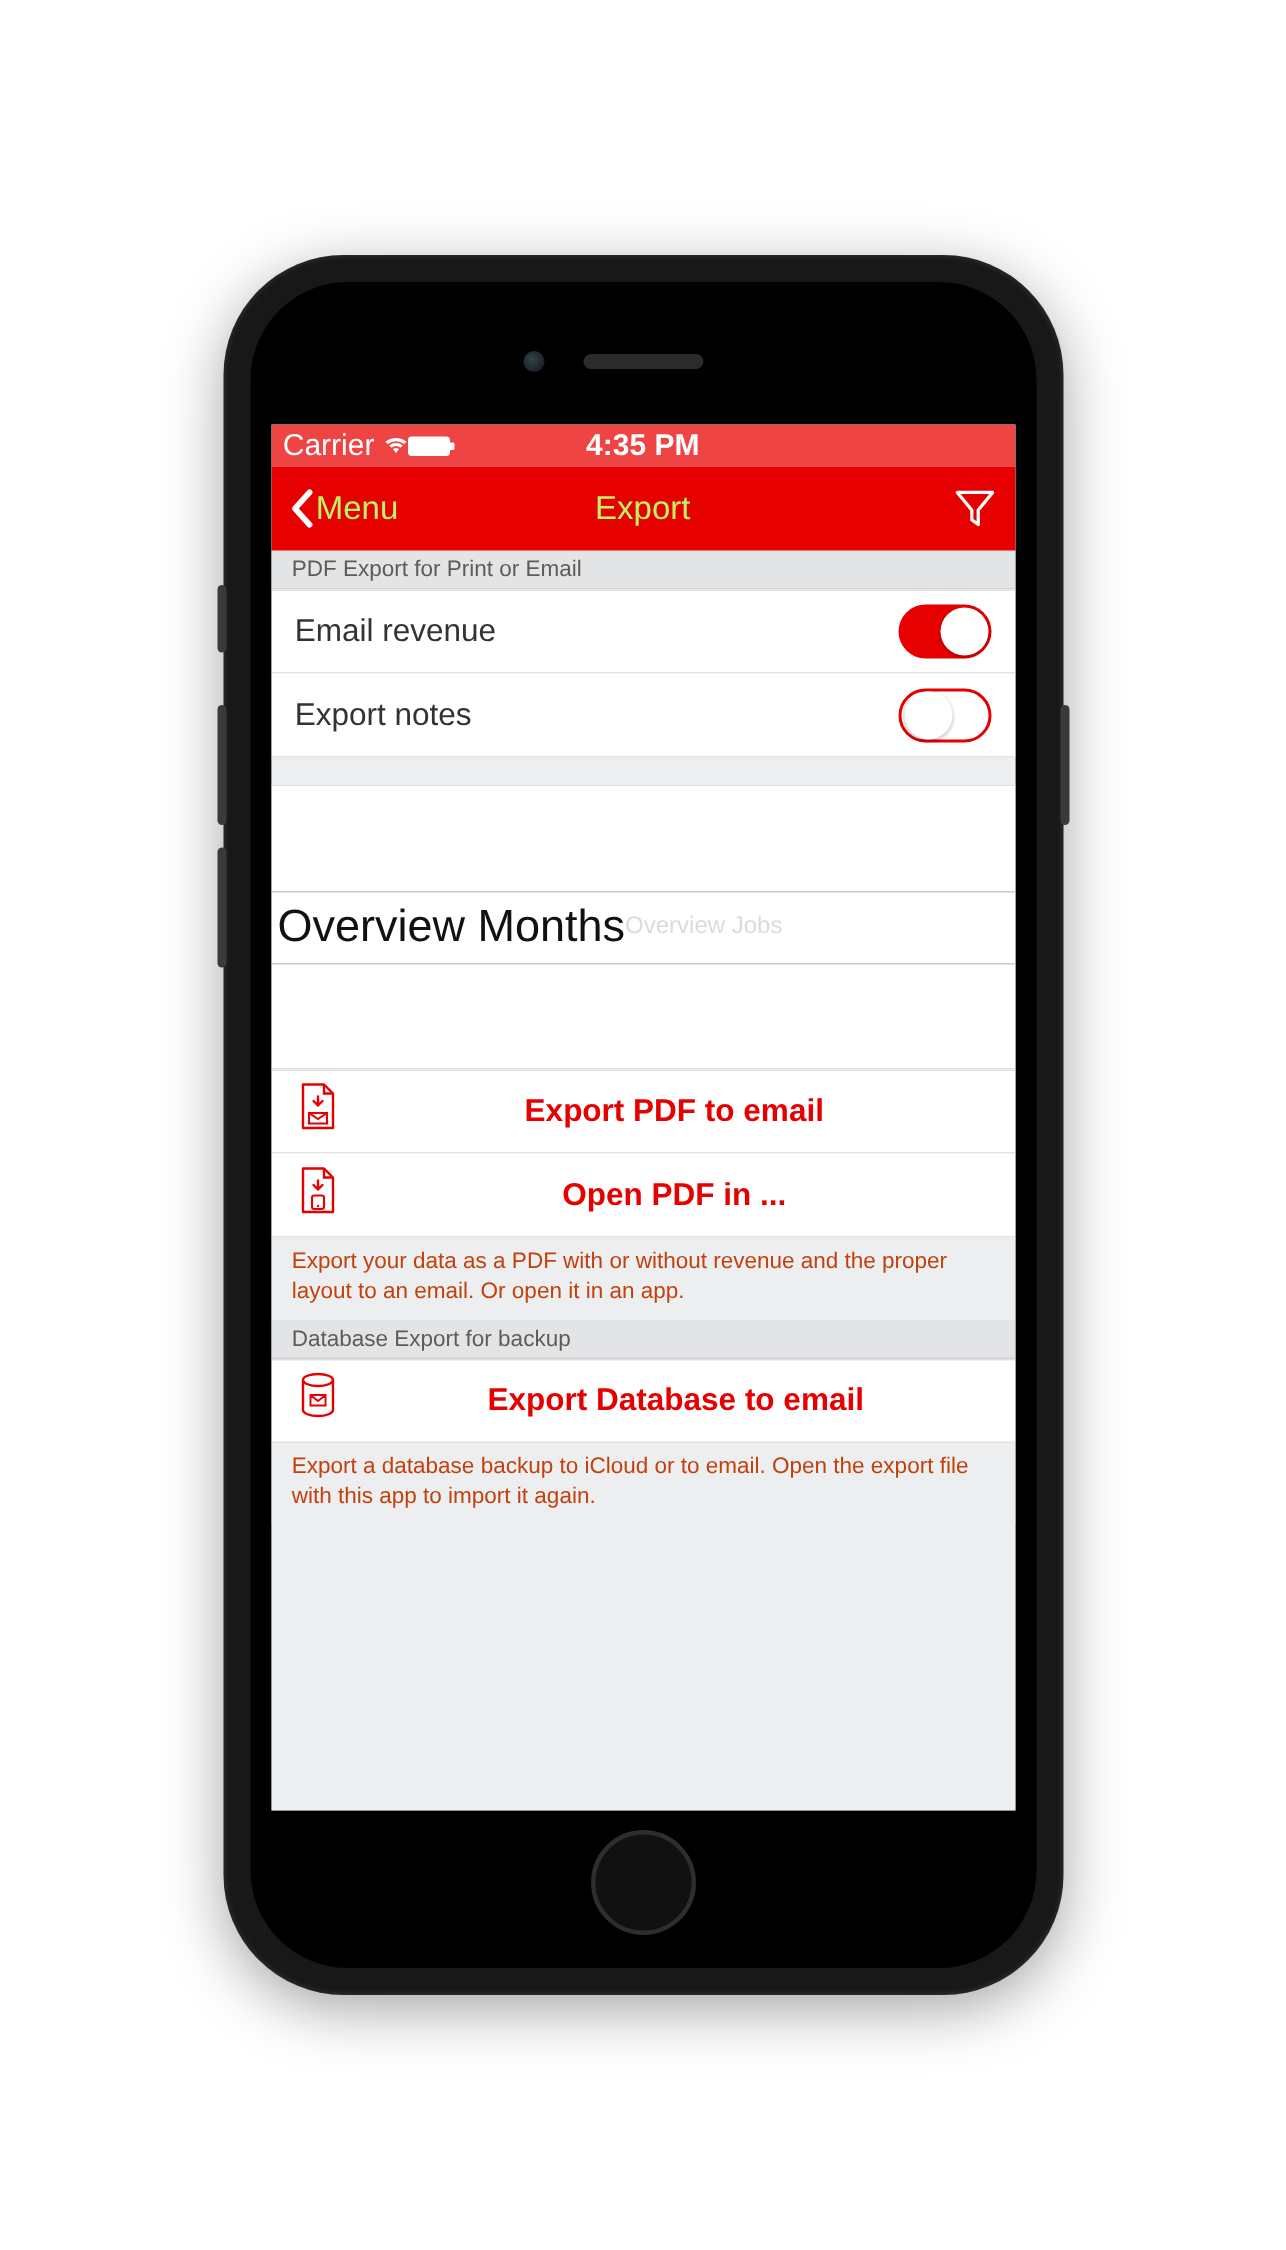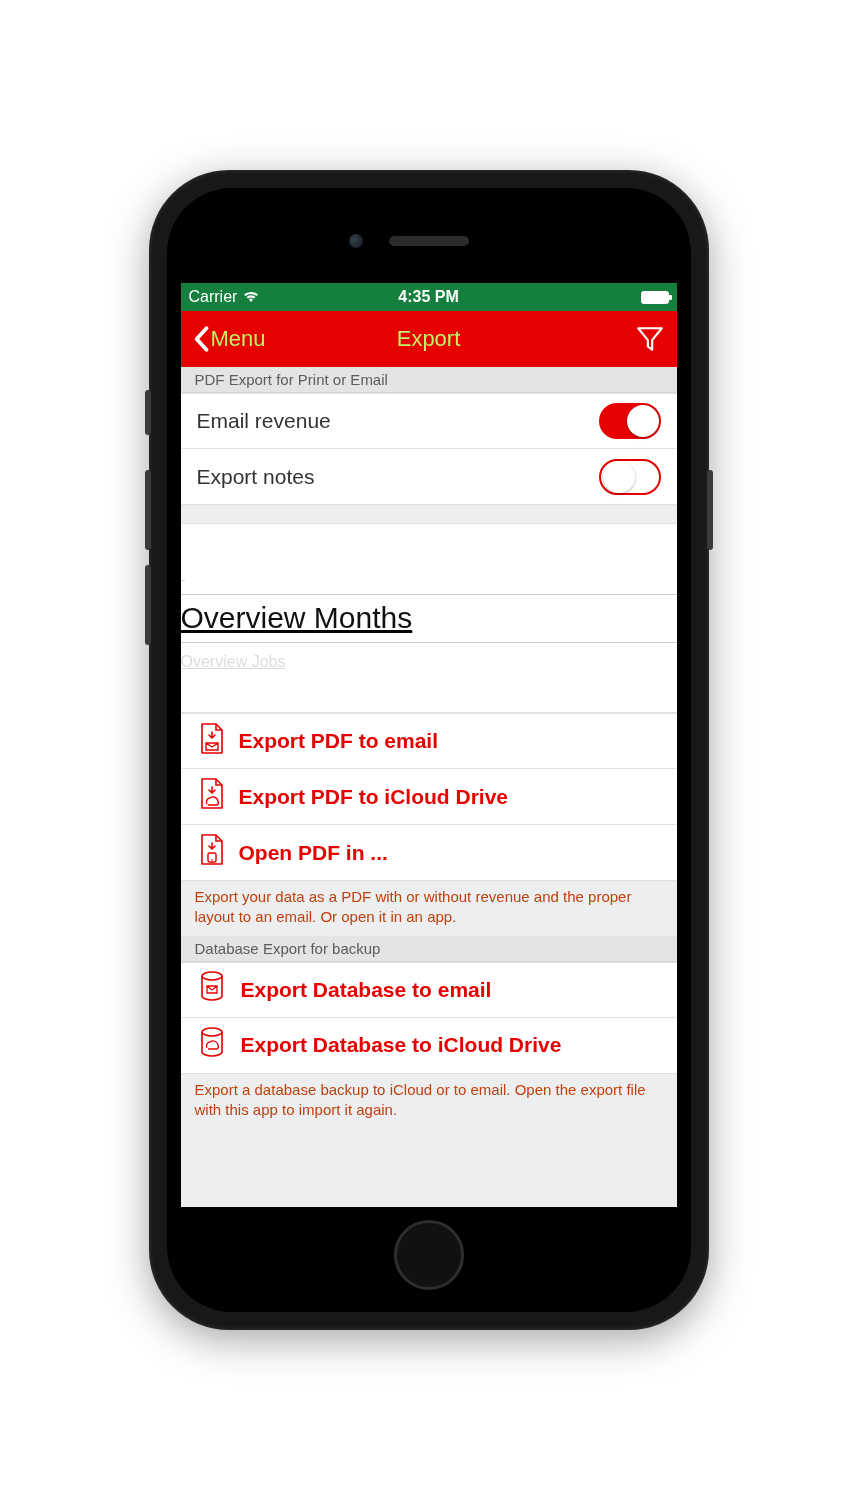--- a/index.html
+++ b/index.html
@@ -67,27 +67,27 @@
   background: #eceef0;
   overflow: hidden;
   display: flex;
   flex-direction: column;
   position: relative;
 }
 
 
 .status-bar {
   height: 28px;
-  background: #15803d;
+  background: #ef4444;
   color: #fff;
   display: flex;
   align-items: center;
-  justify-content: space-between;
+  justify-content: flex-start;
   padding: 0 8px;
-  font-size: 16px;
+  font-size: 20px;
   font-weight: 400;
 }
 .status-left { display: flex; align-items: center; gap: 6px; }
 .status-center { position: absolute; left: 50%; transform: translateX(-50%); font-weight: 600; }
 .status-right { display: flex; align-items: center; gap: 4px; }
 
 
 .nav-bar {
   height: 56px;
   background: #e60000;
@@ -139,21 +139,21 @@
   min-height: 56px;
   display: flex;
   align-items: center;
   padding: 0 16px;
   border-bottom: 1px solid #e0e1e3;
   font-size: 21px;
 }
 .row:last-child { border-bottom: none; }
 .group-top { border-top: 1px solid #e0e1e3; }
 .row-label { flex: 1; color: #333; }
-.action-row { cursor: pointer; }
+.action-row { cursor: pointer; text-align: center; }
 .action-row .row-label { color: #e60000; font-weight: 600; font-size: 21px; }
 .action-row .row-icon { margin-right: 14px; color: #e60000; }
 
 
 .toggle {
   width: 62px; height: 36px;
   border-radius: 18px;
   position: relative;
   cursor: pointer;
 }
@@ -180,23 +180,22 @@
   border-top: 1px solid #e0e1e3;
   border-bottom: 1px solid #e0e1e3;
   margin-top: 18px;
 }
 .picker-col {
   position: absolute;
   left: 0; right: 0;
   top: 50%;
   transform: translateY(-50%);
   display: flex;
-  flex-direction: column;
-  align-items: flex-start;
-  text-decoration: underline;
+  flex-direction: row;
+  align-items: flex-end;
 }
 .picker-item {
   height: 44px;
   display: flex;
   align-items: center;
   font-size: 26px;
   color: #111;
   opacity: 0.25;
 }
 .picker-item.selected {
@@ -306,31 +305,20 @@
         <div class="row action-row group-top">
           <span class="row-icon">
             <svg width="28" height="34" viewBox="0 0 28 34">
                 <path d="M5 2 H19 L25 8 V31 H5 Z" fill="none" stroke="#e60000" stroke-width="1.6" stroke-linejoin="round"></path>
                 <path d="M19 2 V8 H25" fill="none" stroke="#e60000" stroke-width="1.6"></path>
                 <path d="M15 10 V16 M15 16 L12 13 M15 16 L18 13" stroke="#e60000" stroke-width="1.6" fill="none" stroke-linecap="round"></path>
                 <path d="M9 21 H21 V28 H9 Z M9 21 L15 25 L21 21" fill="none" stroke="#e60000" stroke-width="1.4"></path>
               </svg>
           </span>
           <span class="row-label">Export PDF to email</span>
-        </div>
-        <div class="row action-row">
-          <span class="row-icon">
-            <svg width="28" height="34" viewBox="0 0 28 34">
-                <path d="M5 2 H19 L25 8 V31 H5 Z" fill="none" stroke="#e60000" stroke-width="1.6" stroke-linejoin="round"></path>
-                <path d="M19 2 V8 H25" fill="none" stroke="#e60000" stroke-width="1.6"></path>
-                <path d="M15 10 V16 M15 16 L12 13 M15 16 L18 13" stroke="#e60000" stroke-width="1.6" fill="none" stroke-linecap="round"></path>
-                <path d="M10 27 A4 4 0 0 1 13 21 A5 5 0 0 1 21 24 A3 3 0 0 1 20 28 H11" fill="none" stroke="#e60000" stroke-width="1.4"></path>
-              </svg>
-          </span>
-          <span class="row-label">Export PDF to iCloud Drive</span>
         </div>
         <div class="row action-row">
           <span class="row-icon">
             <svg width="28" height="34" viewBox="0 0 28 34">
                 <path d="M5 2 H19 L25 8 V31 H5 Z" fill="none" stroke="#e60000" stroke-width="1.6" stroke-linejoin="round"></path>
                 <path d="M19 2 V8 H25" fill="none" stroke="#e60000" stroke-width="1.6"></path>
                 <path d="M15 10 V16 M15 16 L12 13 M15 16 L18 13" stroke="#e60000" stroke-width="1.6" fill="none" stroke-linecap="round"></path>
                 <rect x="11" y="20" width="8" height="9" rx="1.5" fill="none" stroke="#e60000" stroke-width="1.4"></rect>
                 <circle cx="15" cy="27" r="0.8" fill="#e60000"></circle>
               </svg>
@@ -345,29 +333,19 @@
         <div class="row action-row group-top">
           <span class="row-icon">
             <svg width="30" height="34" viewBox="0 0 30 34">
                 <ellipse cx="15" cy="6" rx="10" ry="4" fill="none" stroke="#e60000" stroke-width="1.6"></ellipse>
                 <path d="M5 6 V26 A10 4 0 0 0 25 26 V6" fill="none" stroke="#e60000" stroke-width="1.6"></path>
                 <path d="M10 16 H20 V23 H10 Z M10 16 L15 20 L20 16" fill="none" stroke="#e60000" stroke-width="1.3"></path>
               </svg>
           </span>
           <span class="row-label">Export Database to email</span>
         </div>
-        <div class="row action-row">
-          <span class="row-icon">
-            <svg width="30" height="34" viewBox="0 0 30 34">
-                <ellipse cx="15" cy="6" rx="10" ry="4" fill="none" stroke="#e60000" stroke-width="1.6"></ellipse>
-                <path d="M5 6 V26 A10 4 0 0 0 25 26 V6" fill="none" stroke="#e60000" stroke-width="1.6"></path>
-                <path d="M10 22 A4 4 0 0 1 13 16 A5 5 0 0 1 21 19 A3 3 0 0 1 20 23 H11" fill="none" stroke="#e60000" stroke-width="1.3"></path>
-              </svg>
-          </span>
-          <span class="row-label">Export Database to iCloud Drive</span>
-        </div>
 
         <div class="section-footer">Export a database backup to iCloud or to email. Open the export file with this app to import it again.</div>
 
       </div>
     </div>
   </div>
 </div>
 
 </body></html>

